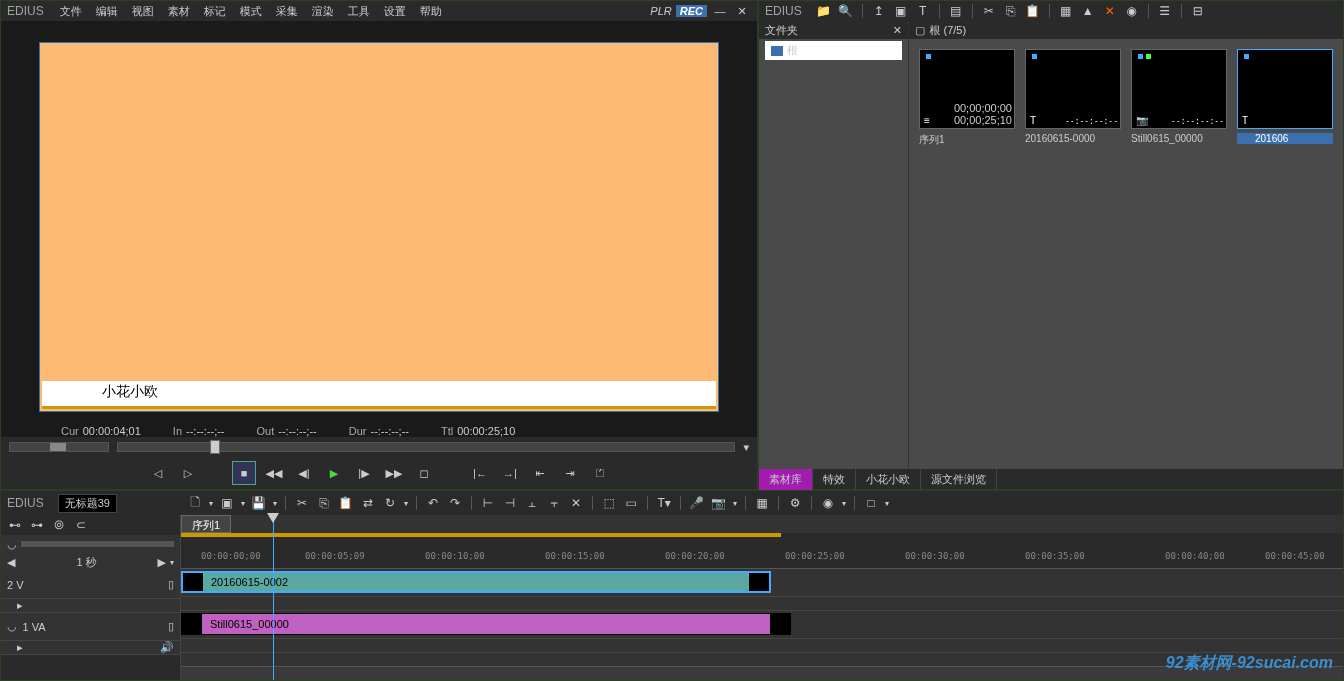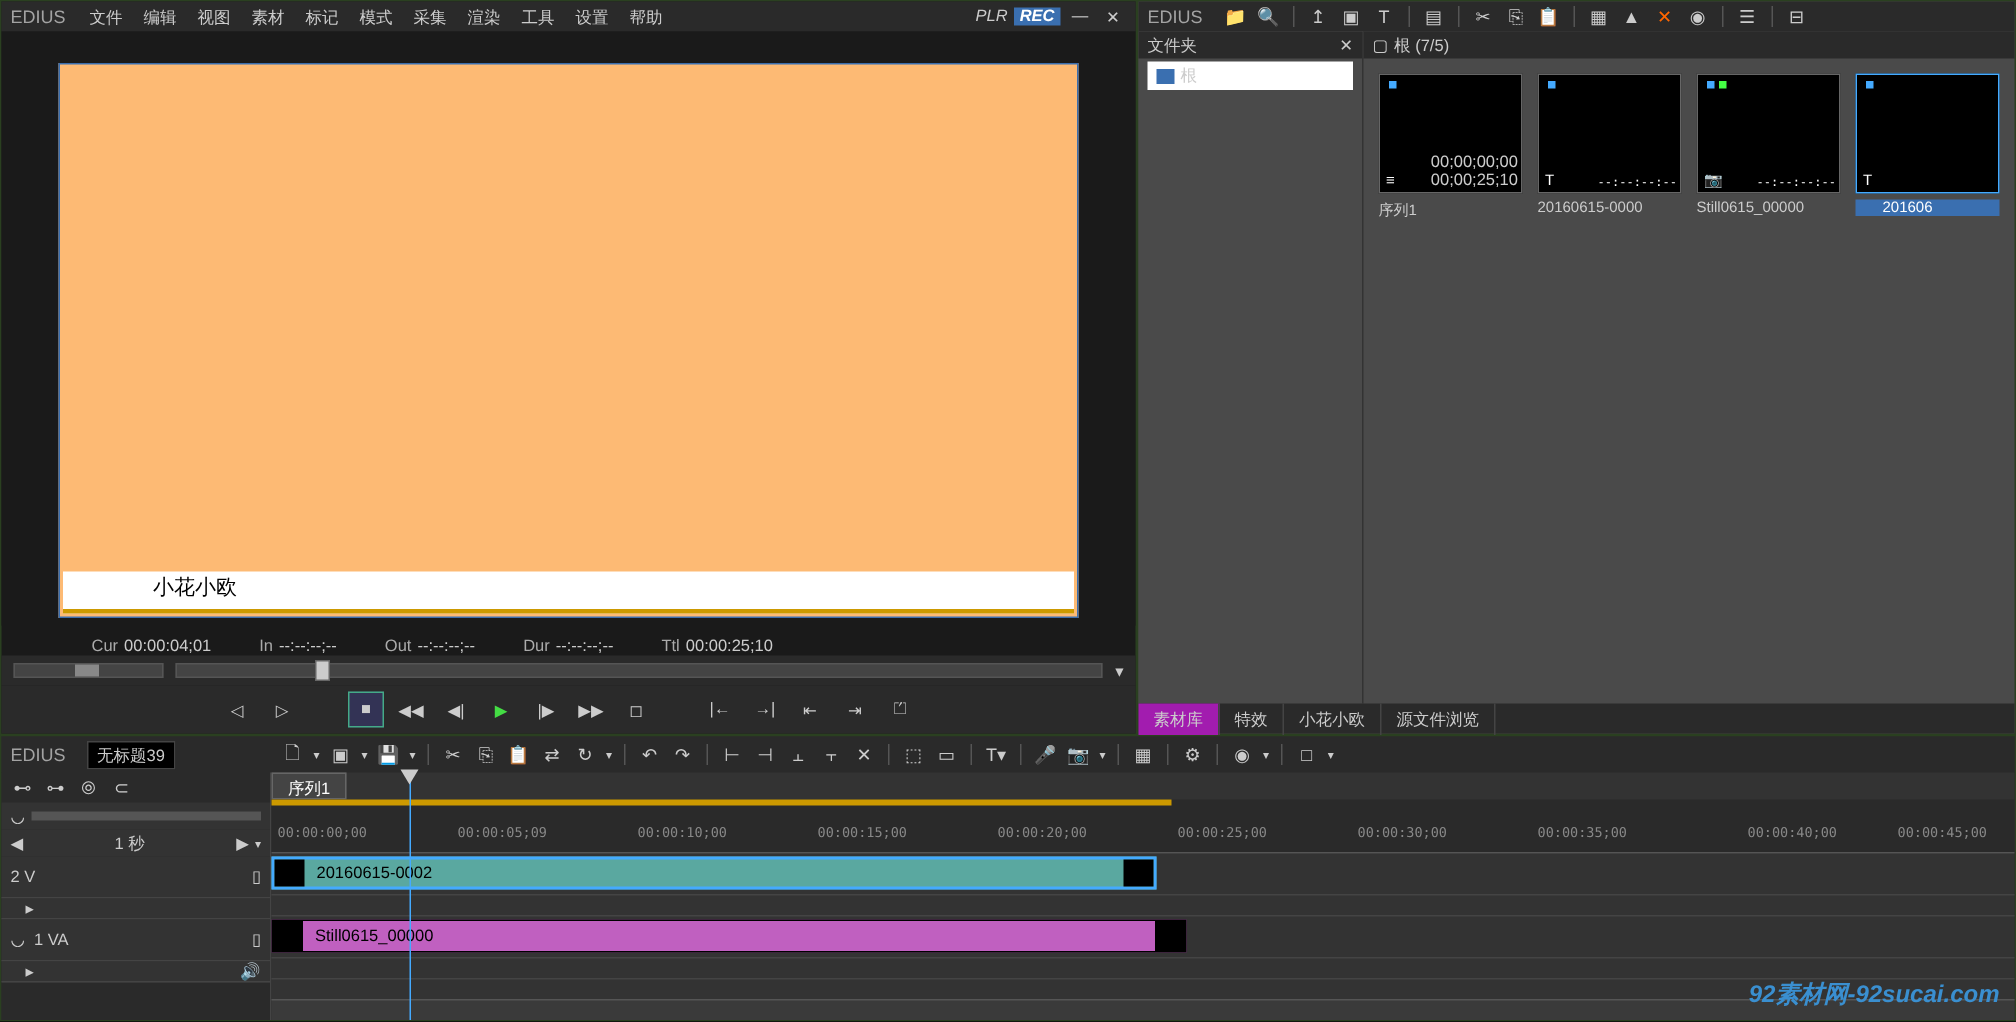--- a/index.html
+++ b/index.html
@@ -330,21 +330,21 @@
               <span>🔊</span>
             </div>
       </div>
     </div>
     <div class="tl-right">
       <div class="seq-tab-row">
             <span class="seq-tab">序列1</span>
           </div>
       <div class="ruler">
         <div class="playrange"></div>
-        <span class="ruler-mark" style="left:4px">00:00:00;00</span>
+        <span class="ruler-mark" style="left:20px">00:00:00;00</span>
         <span class="ruler-mark" style="left:124px">00:00:05;09</span>
         <span class="ruler-mark" style="left:244px">00:00:10;00</span>
         <span class="ruler-mark" style="left:364px">00:00:15;00</span>
         <span class="ruler-mark" style="left:484px">00:00:20;00</span>
         <span class="ruler-mark" style="left:604px">00:00:25;00</span>
         <span class="ruler-mark" style="left:724px">00:00:30;00</span>
         <span class="ruler-mark" style="left:844px">00:00:35;00</span>
         <span class="ruler-mark" style="left:984px">00:00:40;00</span>
         <span class="ruler-mark" style="left:1084px">00:00:45;00</span>
       </div>

